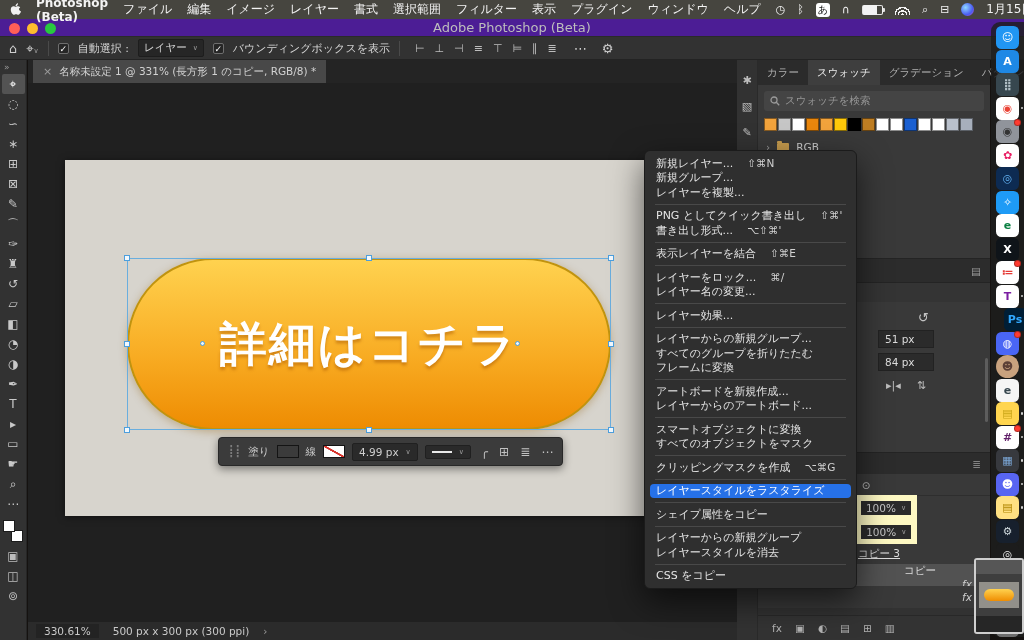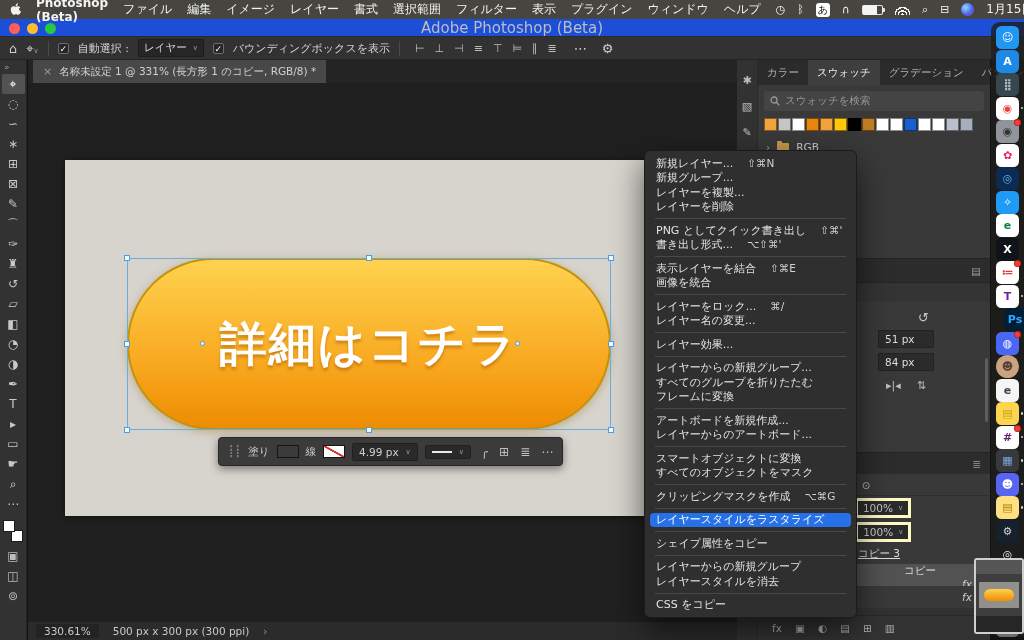--- a/index.html
+++ b/index.html
@@ -19,23 +19,23 @@
   .st-batt { width:21px; height:10px; border:1px solid rgba(243,243,243,.9); border-radius:2px; position:relative;
     background:linear-gradient(to right,#f3f3f3 0 72%, transparent 72%); }
   .st-batt::after { content:''; position:absolute; right:-3px; top:2.5px; width:2px; height:4px; background:rgba(243,243,243,.9); border-radius:0 1px 1px 0; }
   .st-wifi { width:15px; height:11px;
     background:radial-gradient(circle at 50% 100%, #f3f3f3 0 1.6px, transparent 1.6px 3.4px, #f3f3f3 3.4px 4.8px, transparent 4.8px 6.8px, #f3f3f3 6.8px 8.2px, transparent 8.2px); }
   .st-siri { width:13px; height:13px; border-radius:50%;
     background:radial-gradient(circle at 35% 35%, #8fd8ff, #4a5cf0 60%, #c94fd0); }
   .mb-clock { white-space:nowrap; font-size:12px; }
 
   
-  .titlebar { position:absolute; top:19px; left:0; right:0; height:18px; background:#1d4ed8;
+  .titlebar { position:absolute; top:19px; left:0; right:0; height:18px; background:#4c1d95;
     border-bottom:1px solid #2a2a2a; display:flex; align-items:center; justify-content:center;
-    font-size:15px; color:#bdbdbd; }
+    font-size:13px; color:#bdbdbd; }
   .traffic { position:absolute; left:9px; top:4px; display:flex; gap:7px; }
   .light { width:11px; height:11px; border-radius:50%; }
   .l-close { background:#ff5f57; } .l-min { background:#febc2e; } .l-zoom { background:#28c840; }
 
   .optionsbar { position:absolute; top:37px; left:0; right:0; height:23px; background:#323232;
     border-bottom:1px solid #232323; display:flex; align-items:center; gap:9px; padding:0 9px;
     font-size:11px; color:#d6d6d6; }
   .ob-icon { color:#cfcfcf; font-size:13px; line-height:1; }
   .ob-sep { width:1px; height:15px; background:#4a4a4a; }
   .cb { width:11px; height:11px; background:#262626; border:1px solid #6e6e6e; border-radius:2px;
@@ -127,21 +127,21 @@
   .prow { display:flex; align-items:center; margin:5px 0 0 120px; font-size:10.5px; }
   .pfield { background:#2b2b2b; border:1px solid #222; padding:2px 6px; width:56px; color:#dcdcdc; }
   .fliprow { display:flex; gap:16px; margin:8px 0 0 128px; color:#bdbdbd; font-size:11px; }
   .vscroll { position:absolute; right:2px; top:56px; width:3px; height:64px; background:#5d5d5d; border-radius:2px; }
   .paths-hdr { top:392px; height:22px; }
   .filterrow { position:absolute; left:0; right:0; top:414px; height:22px; background:#393939; border-bottom:1px solid #2e2e2e;
     display:flex; align-items:center; gap:10px; padding:0 10px; color:#b5b5b5; font-size:10.5px; }
   .oprow { position:absolute; left:0; right:0; top:436px; height:24px; display:flex; align-items:center; gap:5px;
     padding:0 8px; font-size:10.5px; color:#c6c6c6; background:#393939; }
   .blend-dd { width:30px; }
-  .vfield { background:#2b2b2b; border:3px solid #fef9c3; padding:1px 5px; display:flex; gap:5px; align-items:center; }
+  .vfield { background:#2b2b2b; border:6px solid #fef9c3; padding:1px 5px; display:flex; gap:5px; align-items:center; }
   .fillrow { position:absolute; left:0; right:0; top:460px; height:24px; display:flex; align-items:center; gap:5px;
     padding:0 8px; font-size:10.5px; color:#c6c6c6; background:#393939; }
   .lock { width:9px; height:7px; background:#b5b5b5; border-radius:1px; position:relative; margin:0 3px; }
   .lock::before { content:''; position:absolute; top:-4px; left:1.5px; width:6px; height:5px;
     border:1.5px solid #b5b5b5; border-bottom:none; border-radius:3px 3px 0 0; }
   .lrow { position:absolute; left:0; right:0; height:20px; display:flex; align-items:center;
     font-size:10.5px; color:#dedede; padding:0 8px 0 100px; background:#393939; }
   .lrow1 { top:484px; } .lrow1 .lname { text-decoration:underline; }
   .lrow2 { top:504px; height:22px; background:#525252;flex-direction:column; }
   .lrow3 { top:526px; height:22px; }
@@ -509,27 +509,20 @@
     </div>
 
     <div class="mi">
       <span>レイヤーを複製...</span>
       <span>
         <span class="sc"></span>
         <span class="arrow"></span>
       </span>
     </div>
 
-    <div class="mi">
-      <span>レイヤーを削除</span>
-      <span>
-        <span class="sc"></span>
-        <span class="arrow"></span>
-      </span>
-    </div>
 
     <div class="mi msep">
       <span></span>
       <span>
         <span class="sc"></span>
         <span class="arrow"></span>
       </span>
     </div>
 
     <div class="mi">
@@ -557,27 +550,20 @@
     </div>
 
     <div class="mi">
       <span>表示レイヤーを結合</span>
       <span>
         <span class="sc">⇧⌘E</span>
         <span class="arrow"></span>
       </span>
     </div>
 
-    <div class="mi">
-      <span>画像を統合</span>
-      <span>
-        <span class="sc"></span>
-        <span class="arrow"></span>
-      </span>
-    </div>
 
     <div class="mi msep">
       <span></span>
       <span>
         <span class="sc"></span>
         <span class="arrow"></span>
       </span>
     </div>
 
     <div class="mi">

